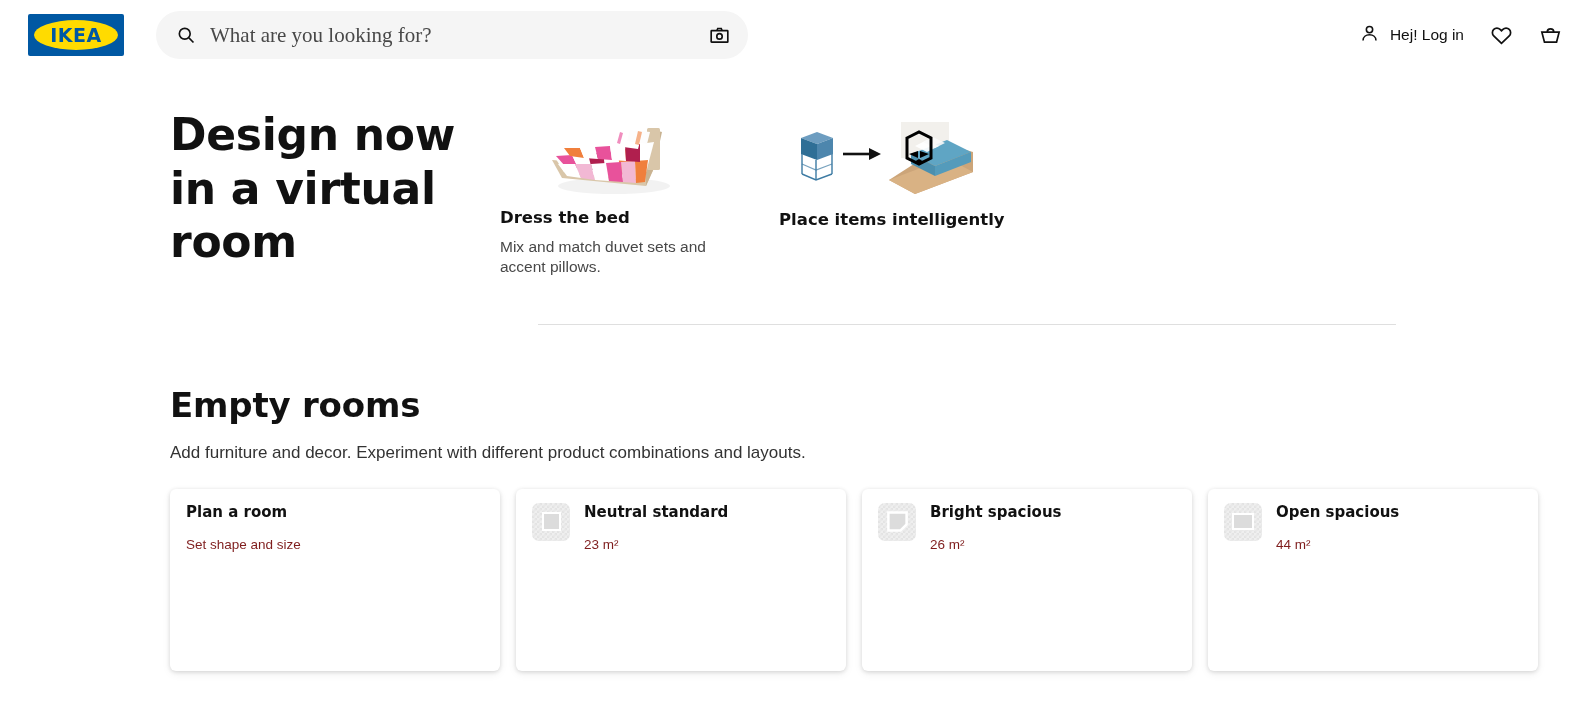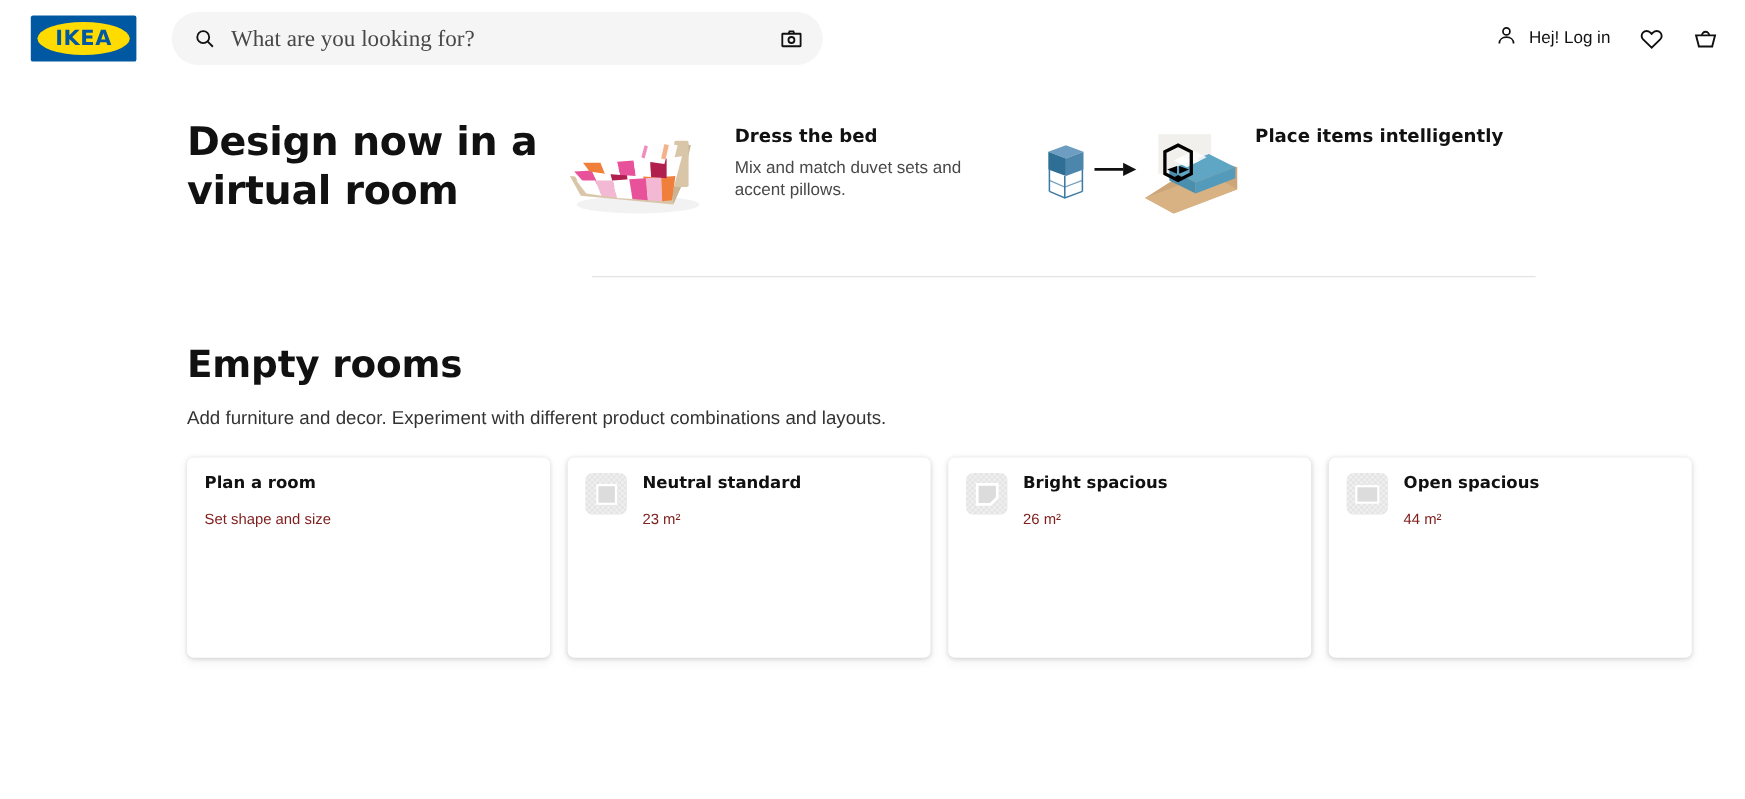--- a/index.html
+++ b/index.html
@@ -80,28 +80,28 @@
 
   
   .hero {
     display: flex;
     align-items: flex-start;
     padding: 38px 0 0 170px;
   }
   .hero-title {
     font-family: "DejaVu Sans", sans-serif;
     font-weight: 700;
-    font-size: 36px;
+    font-size: 44px;
     line-height: 1.22;
     letter-spacing: -0.3px;
     width: 330px;
     color: #111;
   }
   .features { display: flex; flex: 1 1 auto; }
-  .feature { display: flex; align-items: flex-start; }
+  .feature { display: flex; align-items: center; flex-direction: column; }
   .feature-art {
     flex: 0 0 auto;
     position: relative;
   }
   .feature-copy { padding-top: 6px; }
   .feature-title {
     font-family: "DejaVu Sans", sans-serif;
     font-weight: 700;
     font-size: 16.5px;
     color: #111;

